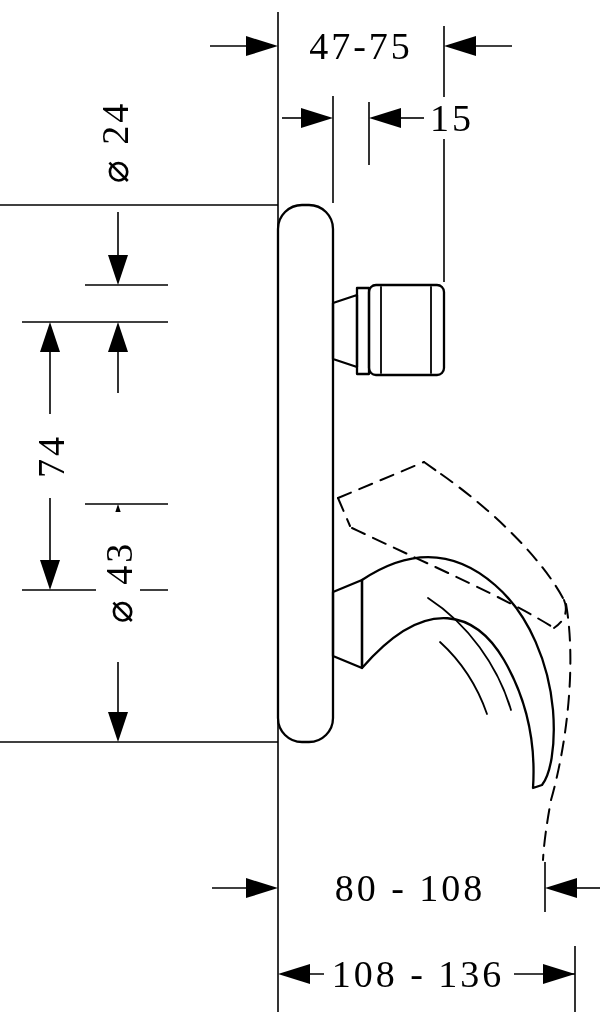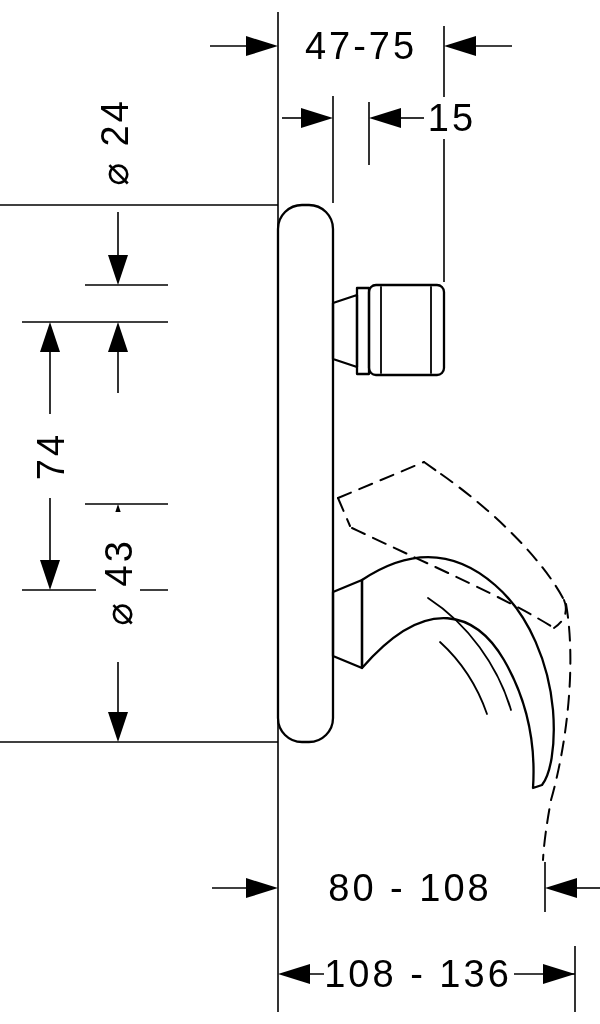--- a/index.html
+++ b/index.html
@@ -1,17 +1,17 @@
 <!DOCTYPE html>
 <html><head>
 <meta charset="utf-8">
 <style>
   html,body{margin:0;padding:0;background:#ffffff;}
   .stage{position:relative;width:600px;height:1022px;background:#ffffff;overflow:hidden;
-         font-family:Liberation Sans, sans-serif;}
+         font-family:Liberation Serif, serif;}
   svg{position:absolute;left:0;top:0;}
   .thin{stroke:#000;stroke-width:1.6;fill:none;}
   .draw{stroke:#000;stroke-width:2.3;fill:none;stroke-linejoin:round;stroke-linecap:round;}
   .detail{stroke:#000;stroke-width:1.8;fill:none;stroke-linecap:round;}
   .dash{stroke:#000;stroke-width:2;fill:none;stroke-dasharray:14 9;stroke-linecap:round;}
   .arr{fill:#000;stroke:none;}
   .dimtext{font-size:38px;letter-spacing:3px;fill:#000;}
   .mask{fill:#ffffff;stroke:none;}
 </style>
 </head>

